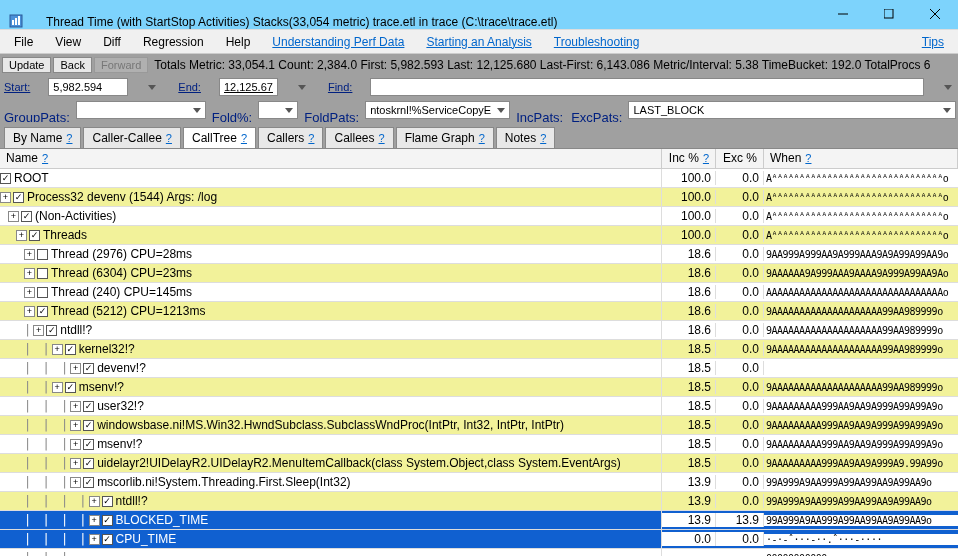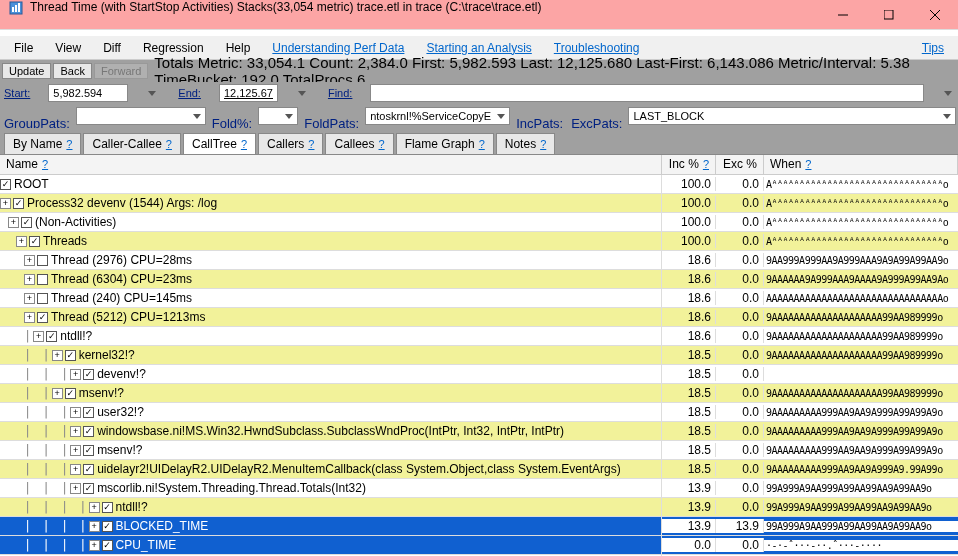--- a/index.html
+++ b/index.html
@@ -1,32 +1,32 @@
 <!DOCTYPE html>
 <html><head>
 <meta charset="utf-8">
 <style>
 * { box-sizing: border-box; margin: 0; padding: 0; font-family: "Segoe UI", Tahoma, sans-serif; }
 body { width: 958px; height: 556px; background: #fff; font-size: 12px; overflow: hidden; display: flex; flex-direction: column; }
 
-.titlebar { height: 30px; background: #fca5a5; display: flex; align-items: flex-start; padding: 0 0 0 8px; border-bottom: 1px solid #ddd; }
+.titlebar { height: 30px; background: #7dd3fc; display: flex; align-items: flex-end; padding: 0 0 0 8px; border-bottom: 1px solid #ddd; gap: 16px; }
 .titlebar .icon { width: 16px; height: 16px; margin-right: 6px; display: flex; align-items: center; justify-content: center; }
 .titlebar .title { flex: 1; font-size: 12px; color: #000; }
 .titlebar .winbtns { display: flex; }
 .titlebar .winbtn { width: 46px; height: 30px; display: flex; align-items: center; justify-content: center; cursor: pointer; }
 
-.menubar { height: 24px; background: #f0f0f0; display: flex; align-items: center; padding: 0 4px; gap: 2px; border-bottom: 1px solid #ccc; margin-top: 6px; }
+.menubar { height: 24px; background: #f0f0f0; display: flex; align-items: center; padding: 0 4px; gap: 2px; border-bottom: 1px solid #ccc; }
 .menubar .mitem { padding: 2px 10px; cursor: pointer; font-size: 12px; }
 .menubar .mlink { color: #0066cc; text-decoration: underline; padding: 2px 10px; cursor: pointer; font-size: 12px; }
 .menubar .spacer { flex: 1; }
 
 .toolbar1 { height: 22px; background: #a0a0a0; display: flex; align-items: center; padding: 0 2px; gap: 2px; font-size: 11px; }
 .toolbar1 .btn { background: #e8e8e8; border: 1px solid #888; padding: 1px 6px; cursor: pointer; font-size: 11px; }
 .toolbar1 .btn.disabled { background: #b0b0b0; color: #777; border-color: #999; text-align: center; }
-.toolbar1 .stats { color: #000; font-size: 15px; padding-left: 4px; }
+.toolbar1 .stats { color: #000; font-size: 12px; padding-left: 4px; }
 
 .toolbar2 { height: 22px; background: #a0a0a0; display: flex; align-items: center; padding: 0 2px; gap: 16px; font-size: 11px; }
 .toolbar2 .lbl { color: #002080; text-decoration: underline; cursor: pointer; font-size: 11px; padding: 0 2px; }
 .toolbar2 .inp { background: #fff; border: 1px solid #888; padding: 1px 4px; font-size: 11px; height: 18px; }
 .toolbar2 .carret { display: inline-block; width: 0; height: 0; border-left: 4px solid transparent; border-right: 4px solid transparent; border-top: 5px solid #555; margin: 0 4px; }
 
 .toolbar3 { height: 24px; background: #a0a0a0; display: flex; align-items: center; padding: 0 2px; gap: 4px; font-size: 11px; }
 .toolbar3 .lbl { color: #002080; text-decoration: underline; cursor: pointer; font-size: 13px; padding: 0 2px; margin-top: 15px; }
 .toolbar3 .combo { background: #fff; border: 1px solid #888; padding: 1px 4px; font-size: 11px; height: 18px; display: flex; align-items: center; justify-content: space-between; }
 .toolbar3 .combo .carret { display: inline-block; width: 0; height: 0; border-left: 4px solid transparent; border-right: 4px solid transparent; border-top: 5px solid #555; }
@@ -383,21 +383,21 @@
         <div class="cnum">18.5</div>
         <div class="cnum2">0.0</div>
         <div class="cwhen">9AAAAAAAAA999AA9AA9A999A9.99A99o</div>
       </div>
       <div class="row">
         <div class="cname">
           <span class="treepad" style="width: 24px;"></span>
           <span class="bars">| | |         </span>
           <span class="expander">+</span>
           <span class="chk checked"></span>
-          <span class="label">mscorlib.ni!System.Threading.Thread.Totals(Int32)</span>
+          <span class="label">mscorlib.ni!System.Threading.First.Sleep(Int32)</span>
         </div>
         <div class="cnum">13.9</div>
         <div class="cnum2">0.0</div>
         <div class="cwhen">99A999A9AA999A99AA99AA9A99AA9o_</div>
       </div>
       <div class="row hl">
         <div class="cname">
           <span class="treepad" style="width: 24px;"></span>
           <span class="bars">| | |         |</span>
           <span class="expander">+</span>

